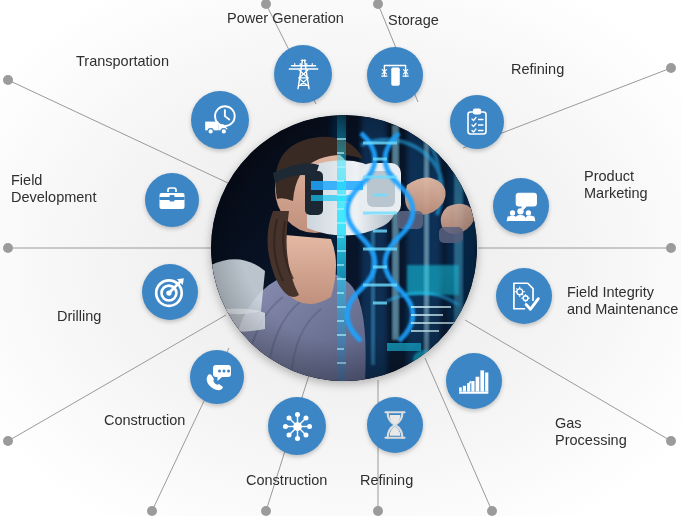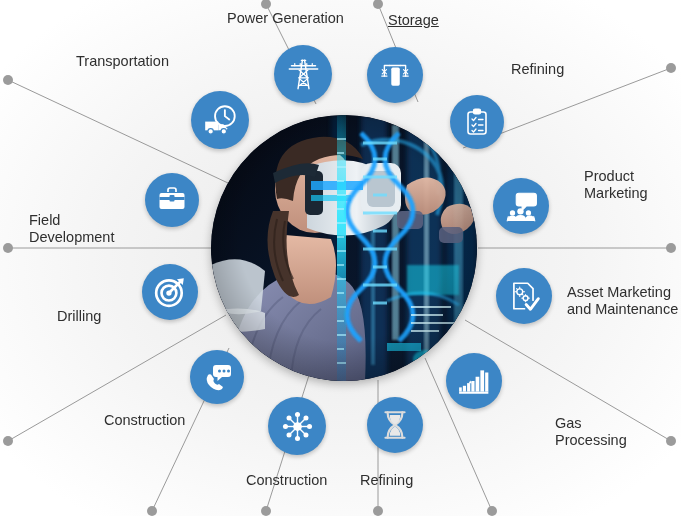--- a/index.html
+++ b/index.html
@@ -397,29 +397,29 @@
         <path d="M4 34 h24 v16 h-24 z" fill="#ffffff"></path>
         <path d="M28 39 h9 l7 7 v4 h-16 z" fill="#ffffff"></path>
         <circle cx="14" cy="52" r="5" fill="#ffffff" stroke="#3c86c6" stroke-width="2.2"></circle>
         <circle cx="38" cy="52" r="5" fill="#ffffff" stroke="#3c86c6" stroke-width="2.2"></circle>
       </svg>
         </span>
       </div>
     </div>
   <div id="labels">
       <div class="label r" style="left: 227px; top: 10px;">Power Generation</div>
-      <div class="label r" style="left: 388px; top: 12px; text-decoration: underline;">Storage</div>
+      <div class="label r" style="left: 388px; top: 12px;">Storage</div>
       <div class="label r" style="left: 511px; top: 61px;">Refining</div>
       <div class="label r" style="left: 584px; top: 168px;">Product
 Marketing</div>
-      <div class="label r" style="left: 567px; top: 284px;">Asset Marketing
+      <div class="label r" style="left: 567px; top: 284px;">Field Integrity
 and Maintenance</div>
       <div class="label r" style="left: 508px; top: 415px; margin-left: 47px;">Gas
 Processing</div>
       <div class="label r" style="left: 360px; top: 472px;">Refining</div>
       <div class="label r" style="left: 246px; top: 472px;">Construction</div>
       <div class="label r" style="left: 104px; top: 412px;">Construction</div>
       <div class="label r" style="left: 57px; top: 308px;">Drilling</div>
-      <div class="label r" style="left: 29px; top: 172px; margin-top: 40px;">Field
+      <div class="label r" style="left: 11px; top: 172px;">Field
 Development</div>
       <div class="label r" style="left: 76px; top: 53px;">Transportation</div>
     </div>
 </div>
 
 </body></html>

